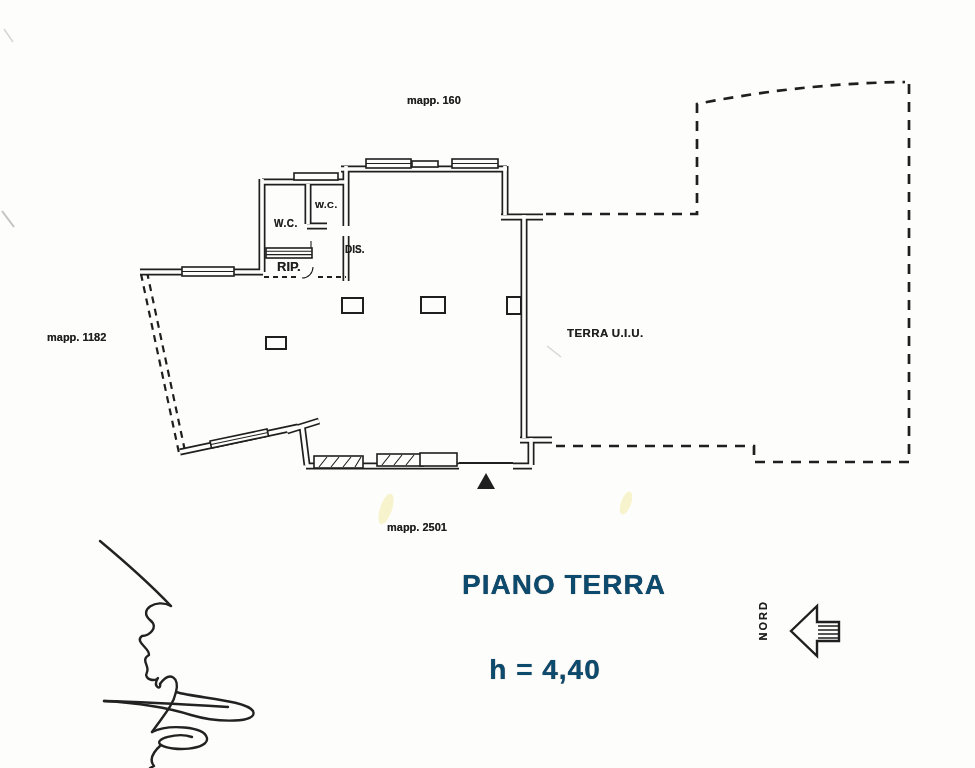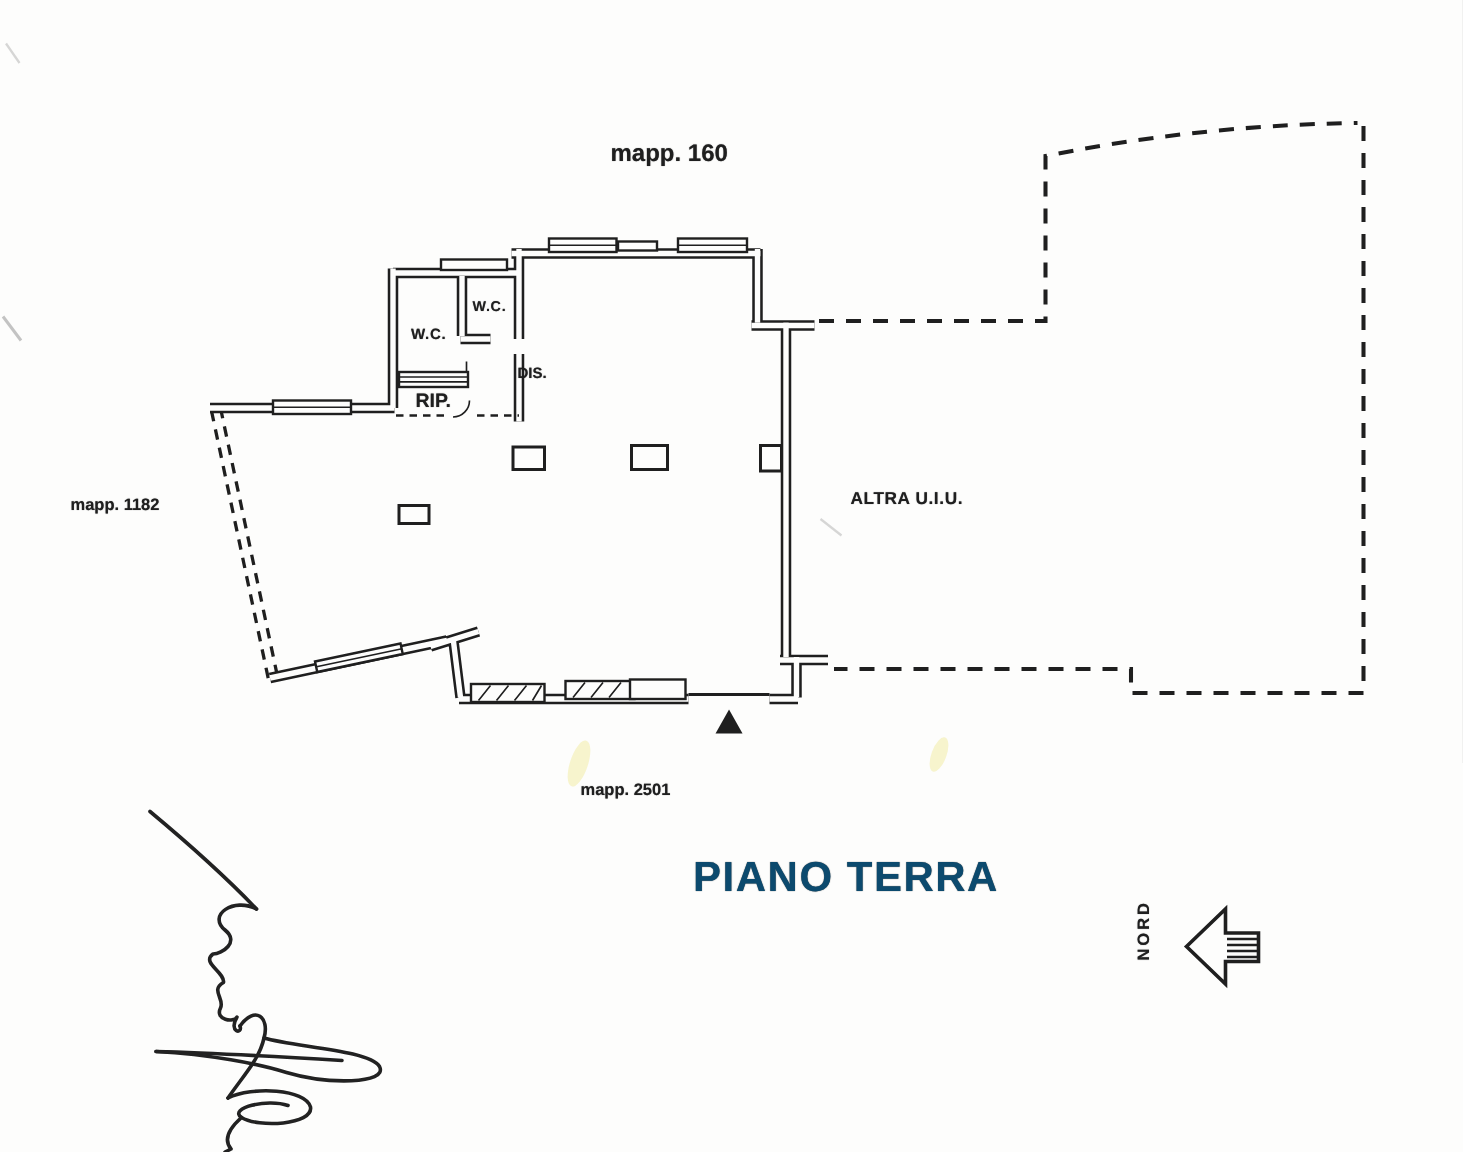--- a/index.html
+++ b/index.html
@@ -139,26 +139,27 @@
 
     <g>
       <path class="art" d="M2,211 L14,227"></path>
       <path class="art2" d="M547,346 L561,357"></path>
       <path class="art2" d="M4,29 L13,42"></path>
       <ellipse class="smudge" cx="386" cy="509" rx="6" ry="16" transform="rotate(18 386 509)"></ellipse>
       <ellipse class="smudge" cx="626" cy="503" rx="5" ry="12" transform="rotate(20 626 503)"></ellipse>
     </g>
   </svg>
 
-  <div class="lbl" style="left:407px;top:94px;font-size:16px;">mapp. 160</div>
+  <div class="lbl" style="left:407px;top:94px;font-size:11px;">mapp. 160</div>
   <div class="lbl" style="left:47px;top:331px;font-size:11px;">mapp. 1182</div>
   <div class="lbl" style="left:387px;top:521px;font-size:11px;">mapp. 2501</div>
-  <div class="lbl" style="left:567px;top:327px;font-size:11.5px;letter-spacing:.4px;">ALTRA U.I.U.</div>
+  <div class="lbl" style="left:567px;top:327px;font-size:11.5px;letter-spacing:.4px;">TERRA U.I.U.</div>
 
   <div class="lbl" style="left:315px;top:199px;font-size:9.5px;letter-spacing:.5px;">W.C.</div>
   <div class="lbl" style="left:274px;top:218px;font-size:10px;letter-spacing:.5px;">W.C.</div>
   <div class="lbl" style="left:317px;top:244px;font-size:10px;margin-left:28px;">DIS.</div>
   <div class="lbl" style="left:277px;top:259px;font-size:13px;">RIP.</div>
 
   <div class="cap" style="left:564px;top:569px;">PIANO TERRA</div>
+  <div class="cap" style="left:545px;top:654px;">h = 4,40</div>
 
   <div class="nord">NORD</div>
 </div>
 
 </body></html>

